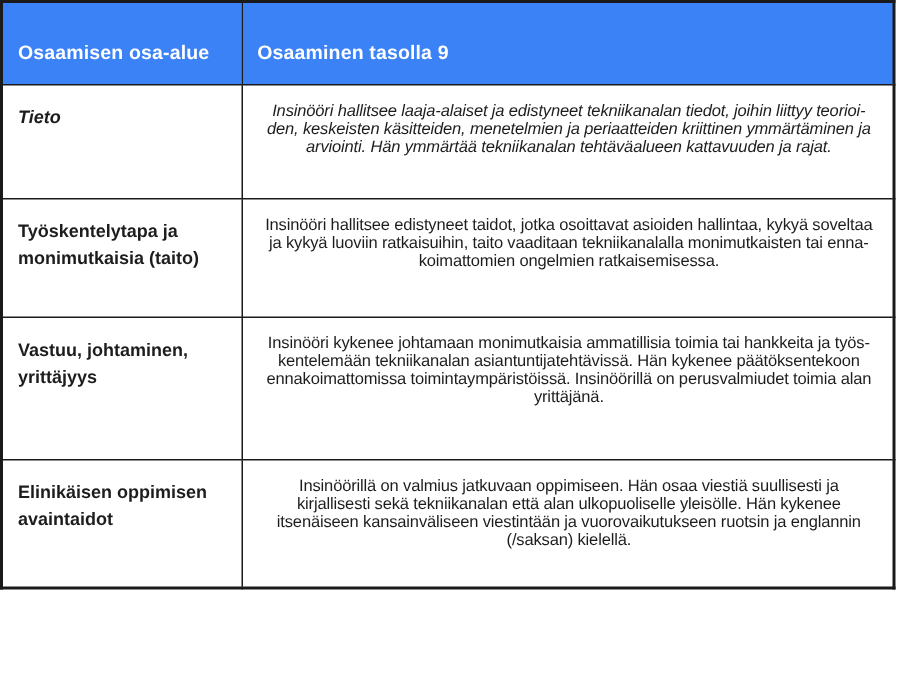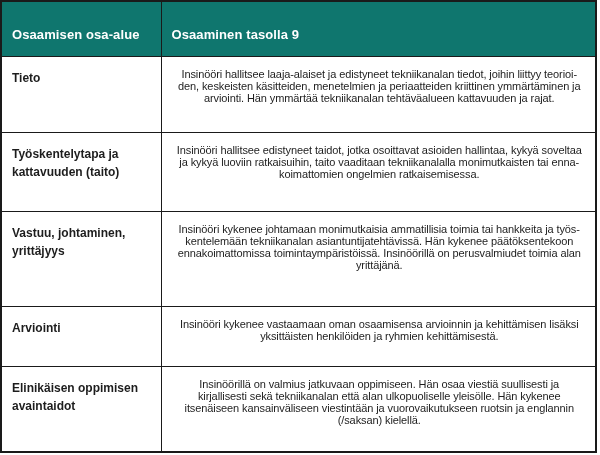--- a/index.html
+++ b/index.html
@@ -25,21 +25,21 @@
   }
   col.c1 { width: 160px; }
   col.c2 { width: 435px; }
   th, td {
     border: 1px solid #1a1a1a;
     text-align: left;
     vertical-align: top;
     overflow: hidden;
   }
   thead th {
-    background: #0f766e;
+    background: #3b82f6;
     color: #ffffff;
     font-size: 13px;
     font-weight: bold;
     vertical-align: middle;
     padding: 12px 10px 0 10px;
     letter-spacing: 0.1px;
   }
   tr.header-row { height: 55px; }
   td.label-cell {
     font-weight: bold;
@@ -50,21 +50,21 @@
   }
   td.desc-cell {
     font-size: 11px;
     line-height: 12px;
     color: #1d1d1d;
     padding: 11px 10px 6px 12px;
     letter-spacing: -0.1px;
     hyphens: manual;
     text-align: center;
   }
-  tr.row-1 { height: 76px; }
+  tr.row-1 { height: 76px; font-style: italic; }
   tr.row-2 { height: 79px; }
   tr.row-3 { height: 95px; }
   tr.row-4 { height: 60px; }
   tr.row-5 { height: 86px; }
 </style>
 </head>
 <body>
 
 <div class="table-wrap">
   <table class="competence-table">
@@ -77,30 +77,26 @@
         <th>Osaamisen osa-alue</th>
         <th>Osaaminen tasolla 9</th>
       </tr>
     </thead>
     <tbody>
       <tr class="row-1">
         <td class="label-cell">Tieto</td>
         <td class="desc-cell">Insinööri hallitsee laaja-alaiset ja edistyneet tekniikanalan tiedot, joihin liittyy teorioi­den, keskeisten käsitteiden, menetelmien ja periaatteiden kriittinen ymmärtäminen ja arviointi. Hän ymmärtää tekniikanalan tehtäväalueen kattavuuden ja rajat.</td>
       </tr>
       <tr class="row-2">
-        <td class="label-cell">Työskentelytapa ja kattavuuden (taito)</td>
+        <td class="label-cell">Työskentelytapa ja monimutkaisia (taito)</td>
         <td class="desc-cell">Insinööri hallitsee edistyneet taidot, jotka osoittavat asioiden hallintaa, kykyä soveltaa ja kykyä luoviin ratkaisuihin, taito vaaditaan tekniikanalalla monimutkaisten tai enna­koimattomien ongelmien ratkaisemisessa.</td>
       </tr>
       <tr class="row-3">
         <td class="label-cell">Vastuu, johtaminen, yrittäjyys</td>
         <td class="desc-cell">Insinööri kykenee johtamaan monimutkaisia ammatillisia toimia tai hankkeita ja työs­kentelemään tekniikanalan asiantuntijatehtävissä. Hän kykenee päätöksentekoon ennakoimattomissa toimintaympäristöissä. Insinöörillä on perusvalmiudet toimia alan yrittäjänä.</td>
-      </tr>
-      <tr class="row-4">
-        <td class="label-cell">Arviointi</td>
-        <td class="desc-cell">Insinööri kykenee vastaamaan oman osaamisensa arvioinnin ja kehittämisen lisäksi yksittäisten henkilöiden ja ryhmien kehittämisestä.</td>
       </tr>
       <tr class="row-5">
         <td class="label-cell">Elinikäisen oppimisen avaintaidot</td>
         <td class="desc-cell">Insinöörillä on valmius jatkuvaan oppimiseen. Hän osaa viestiä suullisesti ja kirjallisesti sekä tekniikanalan että alan ulkopuoliselle yleisölle. Hän kykenee itsenäiseen kansain­väliseen viestintään ja vuorovaikutukseen ruotsin ja englannin (/saksan) kielellä.</td>
       </tr>
     </tbody>
   </table>
 </div>
 
 </body></html>

